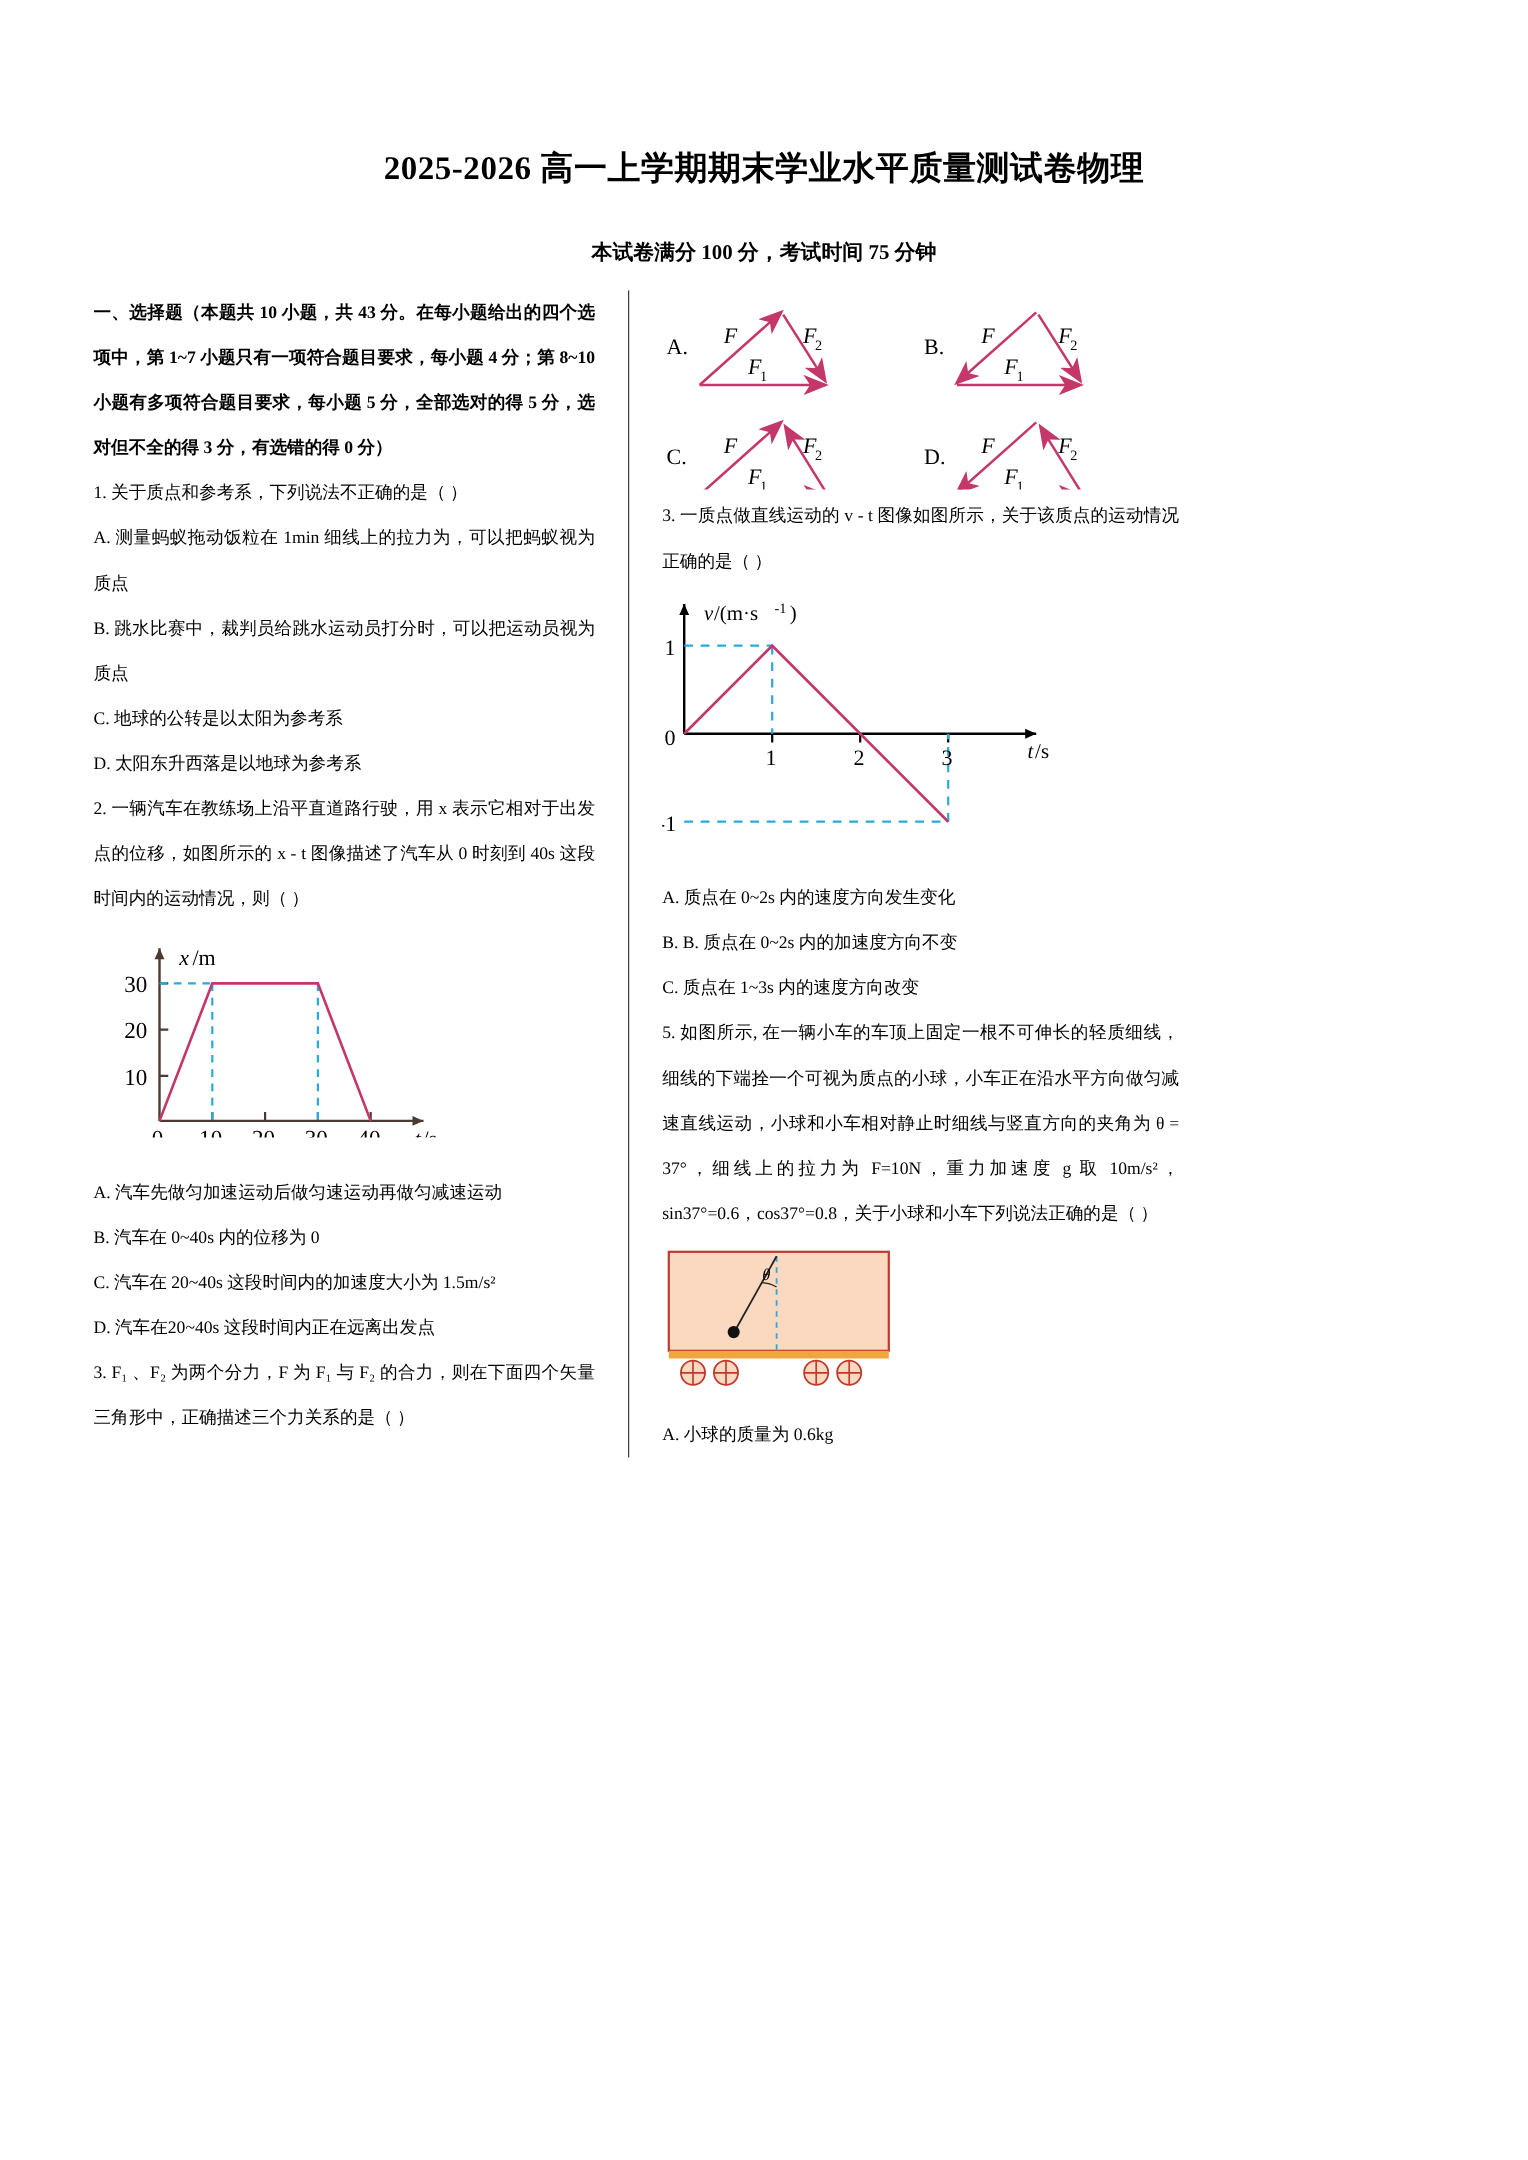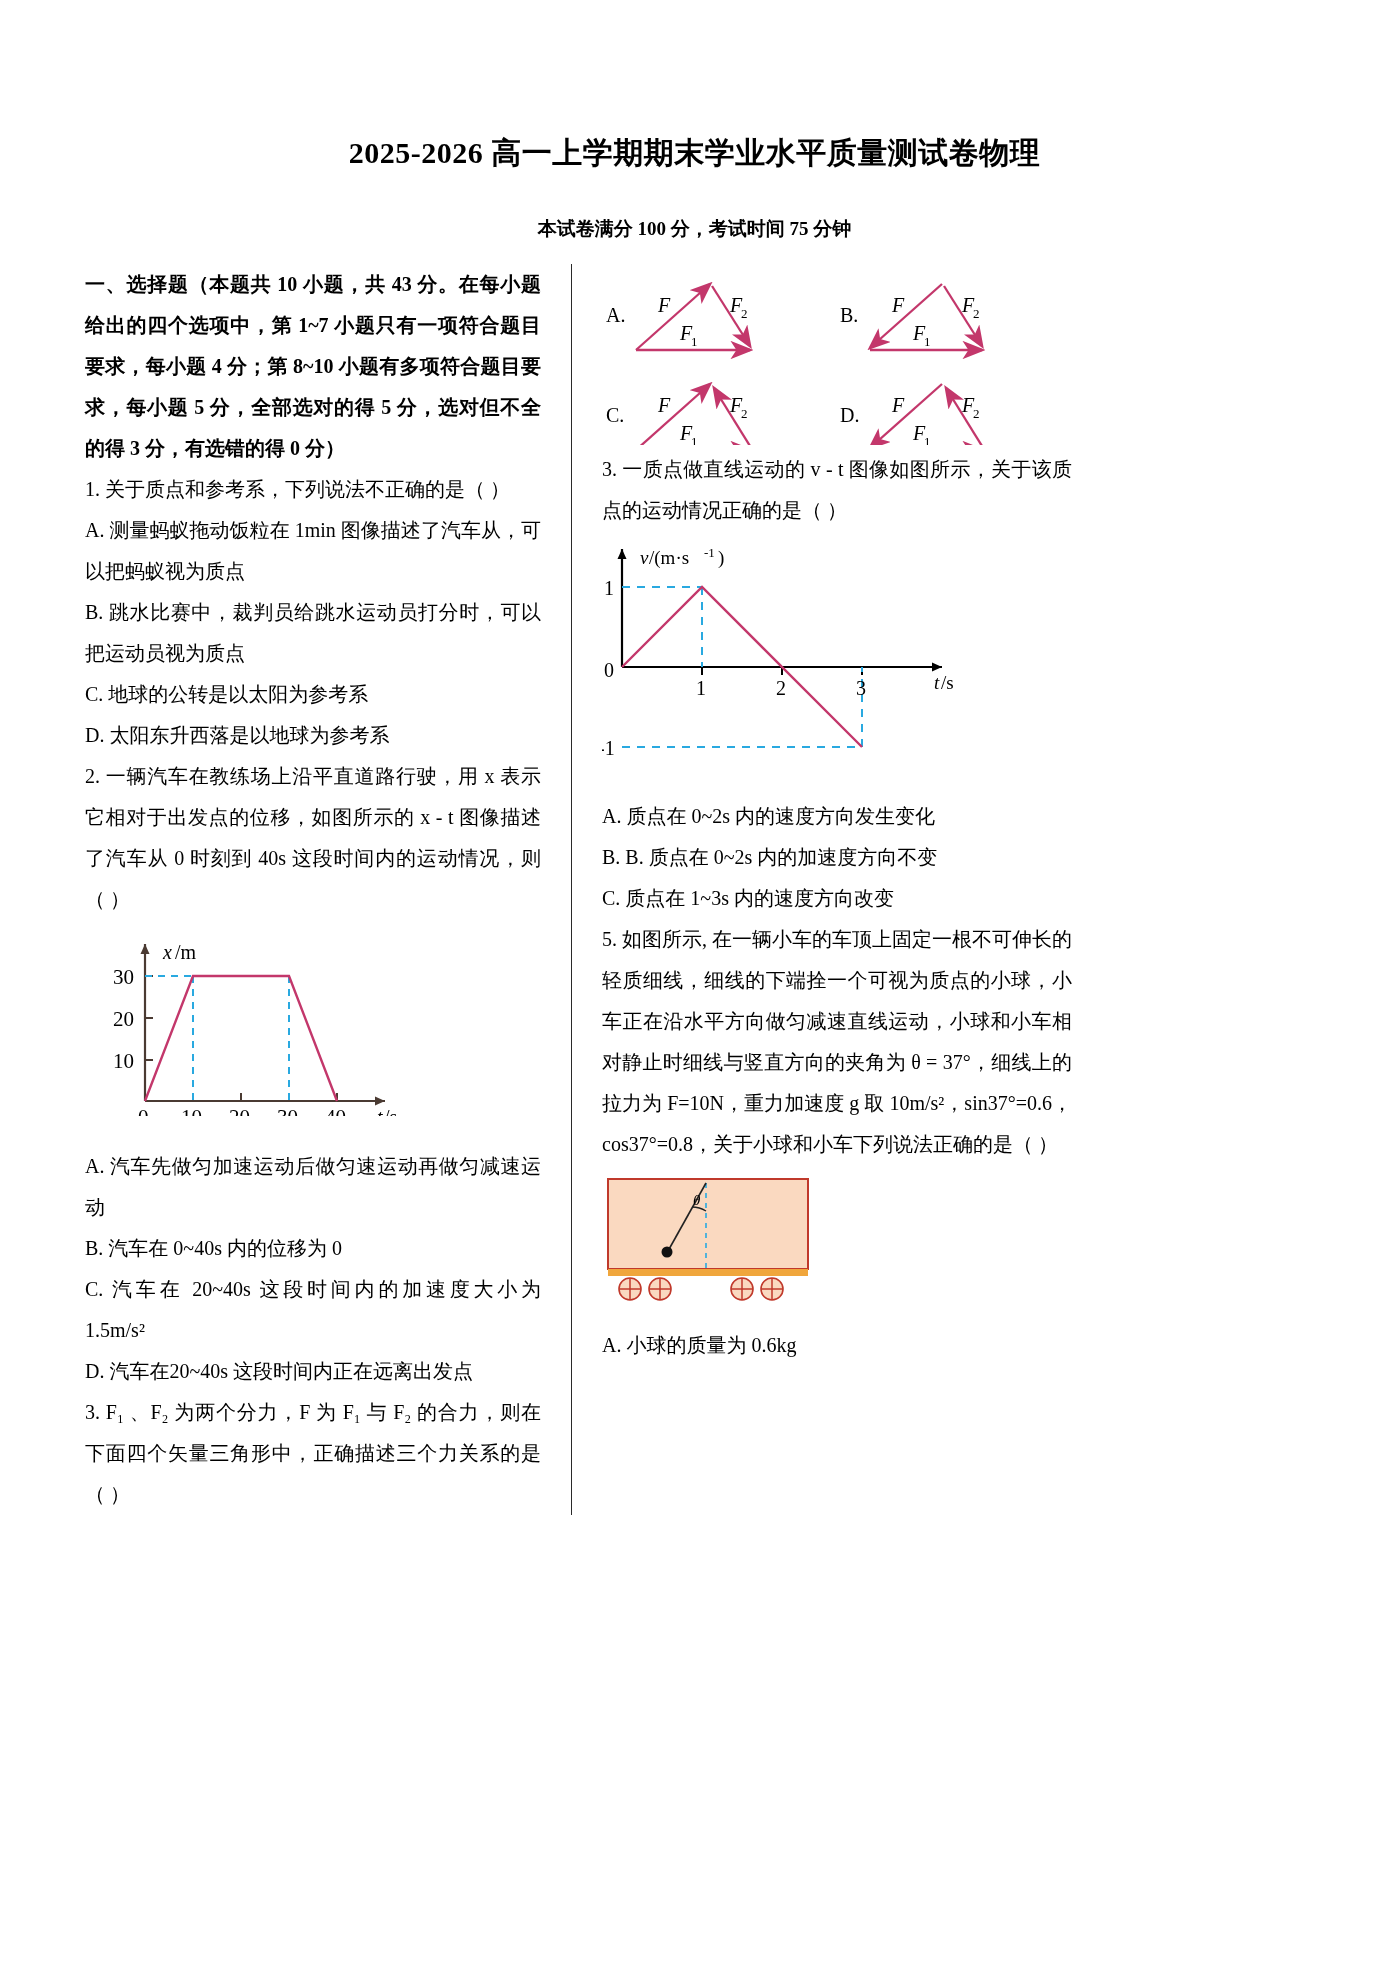--- a/index.html
+++ b/index.html
@@ -5,42 +5,42 @@
   html,body{margin:0;padding:0;background:#fff;}
   body{width:1389px;height:1964px;font-family:"Liberation Serif","DejaVu Serif",serif;color:#000;position:relative;overflow:hidden;}
   .page{width:1389px;height:1964px;position:relative;padding:0;box-sizing:border-box;}
   .title{font-size:30px;font-weight:bold;text-align:center;margin:0;padding-top:133px;letter-spacing:.5px;}
   .subtitle{font-size:19px;font-weight:bold;text-align:center;margin:16px;padding-top:26px;}
   .cols{display:flex;margin-top:22px;padding:0 78px 0 85px;box-sizing:border-box;align-items:stretch;}
   .col{width:478px;box-sizing:border-box;}
   .col.left{padding-right:22px;}
   .divider{width:1px;background:#2a2a2a;margin:0 8px;flex:0 0 1px;align-self:stretch;}
   .col.right{padding-left:22px;width:492px;}
-  p.txt{font-size:20px;line-height:41px;margin:0 0 0 0;text-align:justify;text-justify:inter-ideograph;}
+  p.txt{font-size:16px;line-height:41px;margin:0 0 0 0;text-align:justify;text-justify:inter-ideograph;}
   p.bold{font-weight:bold;}
   .fig{margin:6px 0 4px 0;}
   .ctr{text-align:center;}
   svg{display:block;}
 </style>
 </head>
 <body>
 
 <div class="page">
 
   <h1 class="title">2025-2026 高一上学期期末学业水平质量测试卷物理</h1>
   <div class="subtitle">本试卷满分 100 分，考试时间 75 分钟</div>
 
   <div class="cols">
 
     <div class="col left">
 
       <p class="txt bold">一、选择题（本题共 10 小题，共 43 分。在每小题给出的四个选项中，第 1~7 小题只有一项符合题目要求，每小题 4 分；第 8~10 小题有多项符合题目要求，每小题 5 分，全部选对的得 5 分，选对但不全的得 3 分，有选错的得 0 分）</p>
 
       <p class="txt">1.  关于质点和参考系，下列说法不正确的是（      ）</p>
-      <p class="txt">A.  测量蚂蚁拖动饭粒在 1min 图像描述了汽车从，可以把蚂蚁视为质点</p>
+      <p class="txt">A.  测量蚂蚁拖动饭粒在 1min 细线上的拉力为，可以把蚂蚁视为质点</p>
       <p class="txt">B.  跳水比赛中，裁判员给跳水运动员打分时，可以把运动员视为质点</p>
       <p class="txt">C.  地球的公转是以太阳为参考系</p>
       <p class="txt">D.  太阳东升西落是以地球为参考系</p>
 
       <p class="txt">2.  一辆汽车在教练场上沿平直道路行驶，用 x 表示它相对于出发点的位移，如图所示的 x - t 图像描述了汽车从 0 时刻到 40s 这段时间内的运动情况，则（      ）</p>
 
       <div class="fig ctr">
         <svg width="330" height="190" viewBox="0 0 330 190">
 
           <line x1="60" y1="175" x2="300" y2="175" stroke="#4a3a32" stroke-width="2.2"></line>

